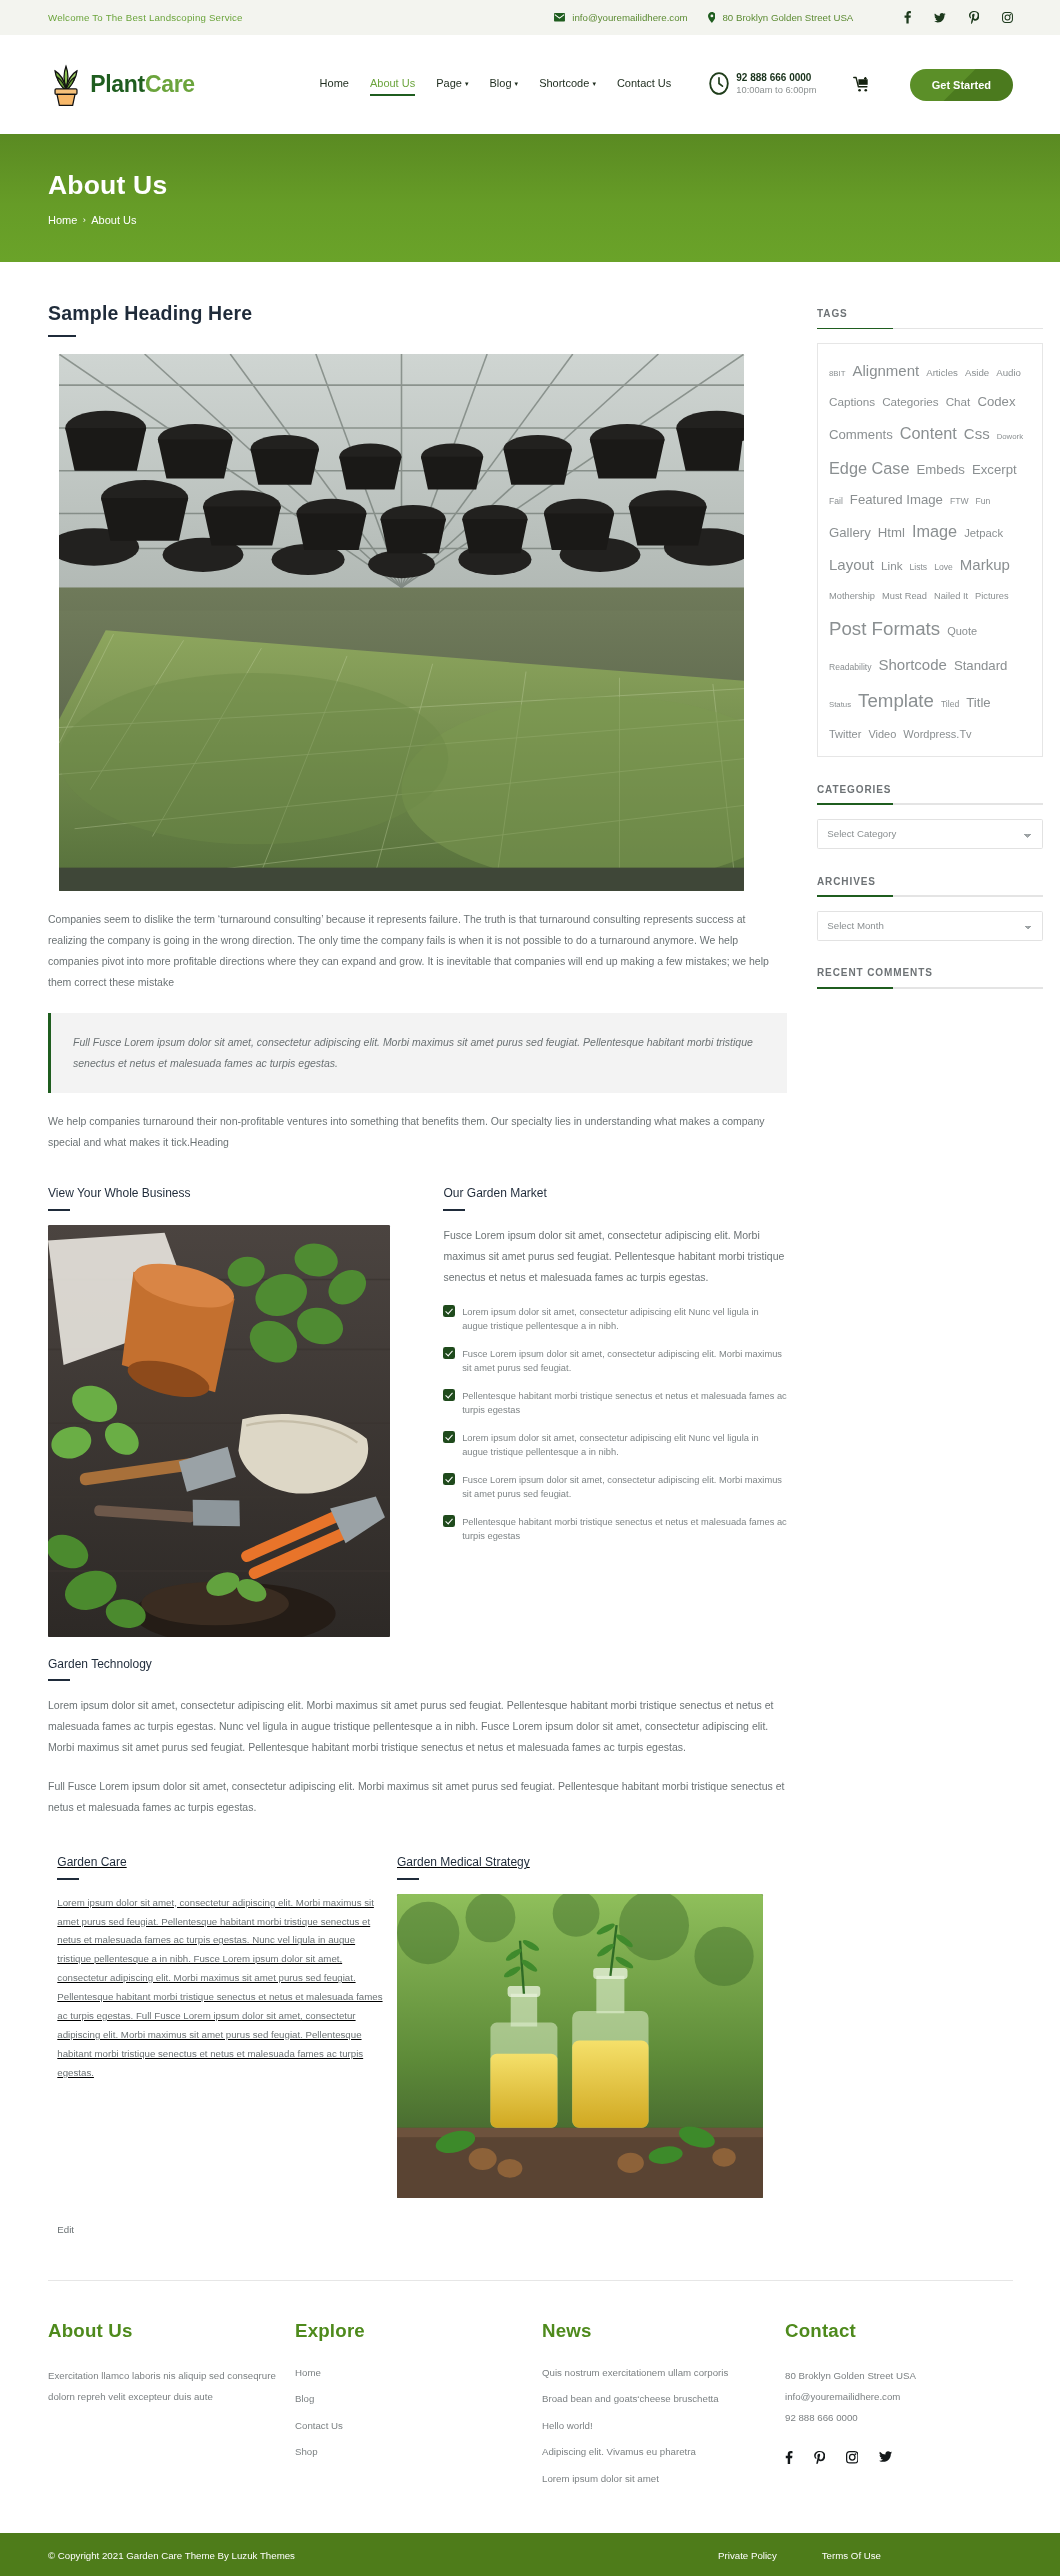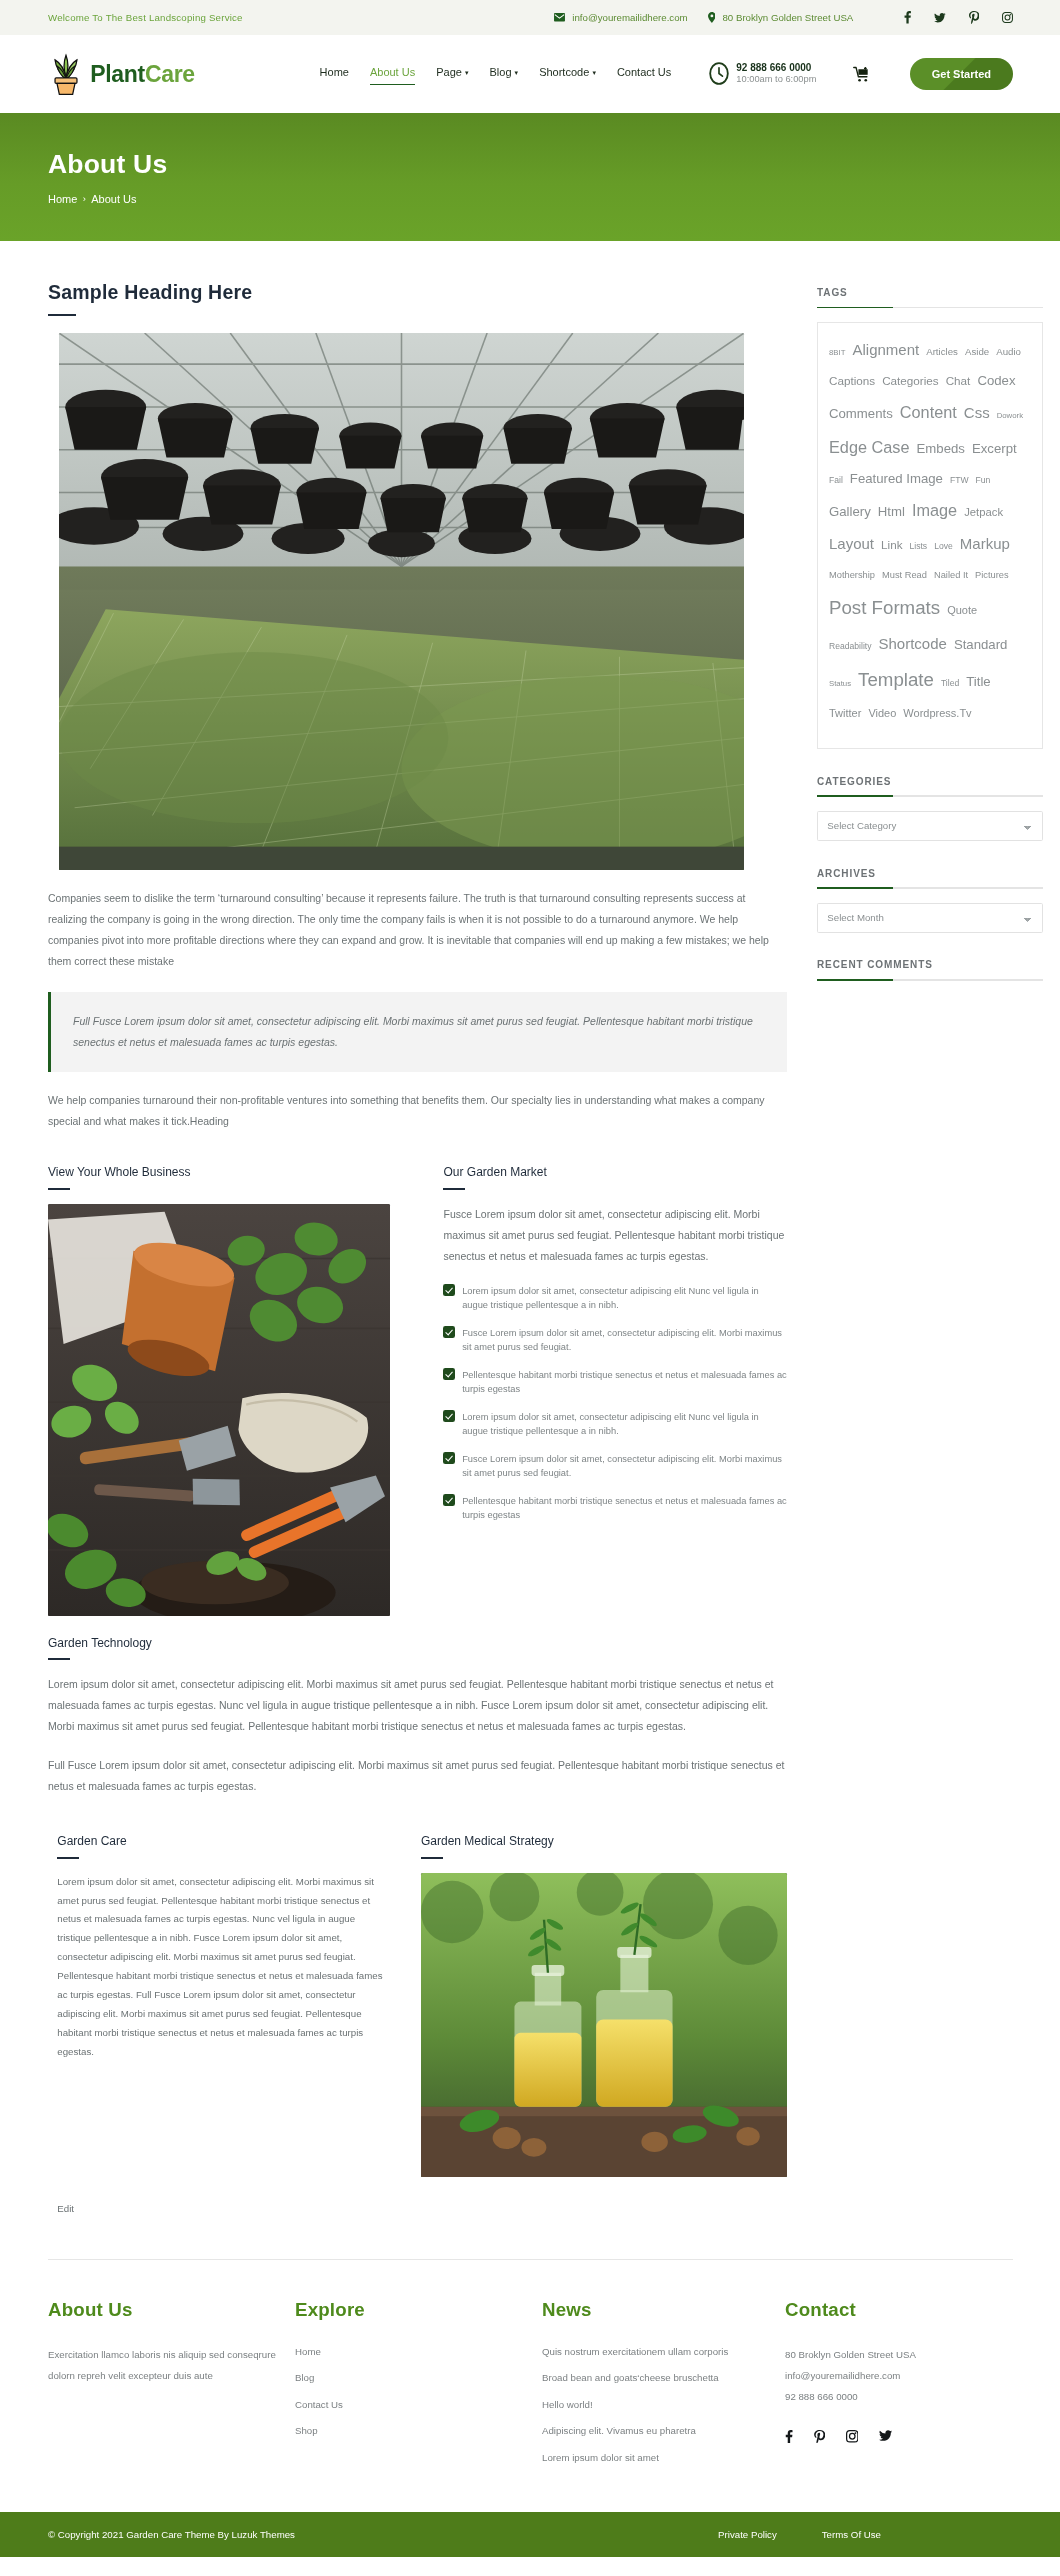--- a/index.html
+++ b/index.html
@@ -28,21 +28,21 @@
     gap: 20px;
   }
   .tb-item { display: flex; align-items: center; gap: 7px; color: #5c8b33; }
   .tb-item svg { display:block; }
   .tb-social { display: flex; align-items: center; gap: 23px; margin-left: 31px; color: #1d3a1d; }
   .tb-social span { display:flex; align-items:center; }
 
   
   .header {
     background: #ffffff;
-    height: 78px;
+    height: 99px;
     display: flex;
     align-items: center;
     padding: 0 48px;
   }
   .logo { display: flex; align-items: center; gap: 6.2px; }
   .logo-mark { width: 36px; height: 44px; position: relative; }
   .logo-text {
     font-size: 23px;
     font-weight: 700;
     letter-spacing: -0.3px;
@@ -219,21 +219,21 @@
     left: 3.1px; top: 1.6px;
     width: 3.1px; height: 6.2px;
     border: solid #fff;
     border-width: 0 1.6px 1.6px 0;
     transform: rotate(42deg);
   }
 
   .gt { margin-top: 20px; }
   .gt p.body:first-of-type { margin-top: 0; }
 
-  .gc-row { display: flex; gap: 31px; margin-top: 37px; }
+  .gc-row { display: flex; gap: 7px; margin-top: 37px; text-decoration: underline; }
   .gc-left { width: 342px; padding-left: 9.3px; }
   .gc-right { width: 366px; }
   .gc-left p.body { margin-top: 0; font-size: 9.7px; line-height: 1.95; }
   .med-img {
     width: 366px; height: 304px; overflow: hidden; border-radius: 1.6px;
     background: #27331d;
   }
   .med-img svg { display:block; width:100%; height:100%; }
 
   .edit-link {
@@ -258,21 +258,21 @@
     position: relative;
   }
   .w-underline::before {
     content: "";
     position: absolute; left: 0; top: 0;
     width: 76px; height: 1.6px; background: #1f5d1f;
   }
   .widget { margin-bottom: 26.5px; }
   .tagcloud {
     border: 0.8px solid #e6e6e6;
-    padding: 11px 11px 21px 11px;
+    padding: 11px 11px 8px 11px;
     line-height: 2.15;
     text-decoration: underline;
   }
   .tagcloud a {
     color: #8a8f91;
     text-decoration: none;
     margin-right: 7px;
     display: inline-block;
     white-space: nowrap;
   }

